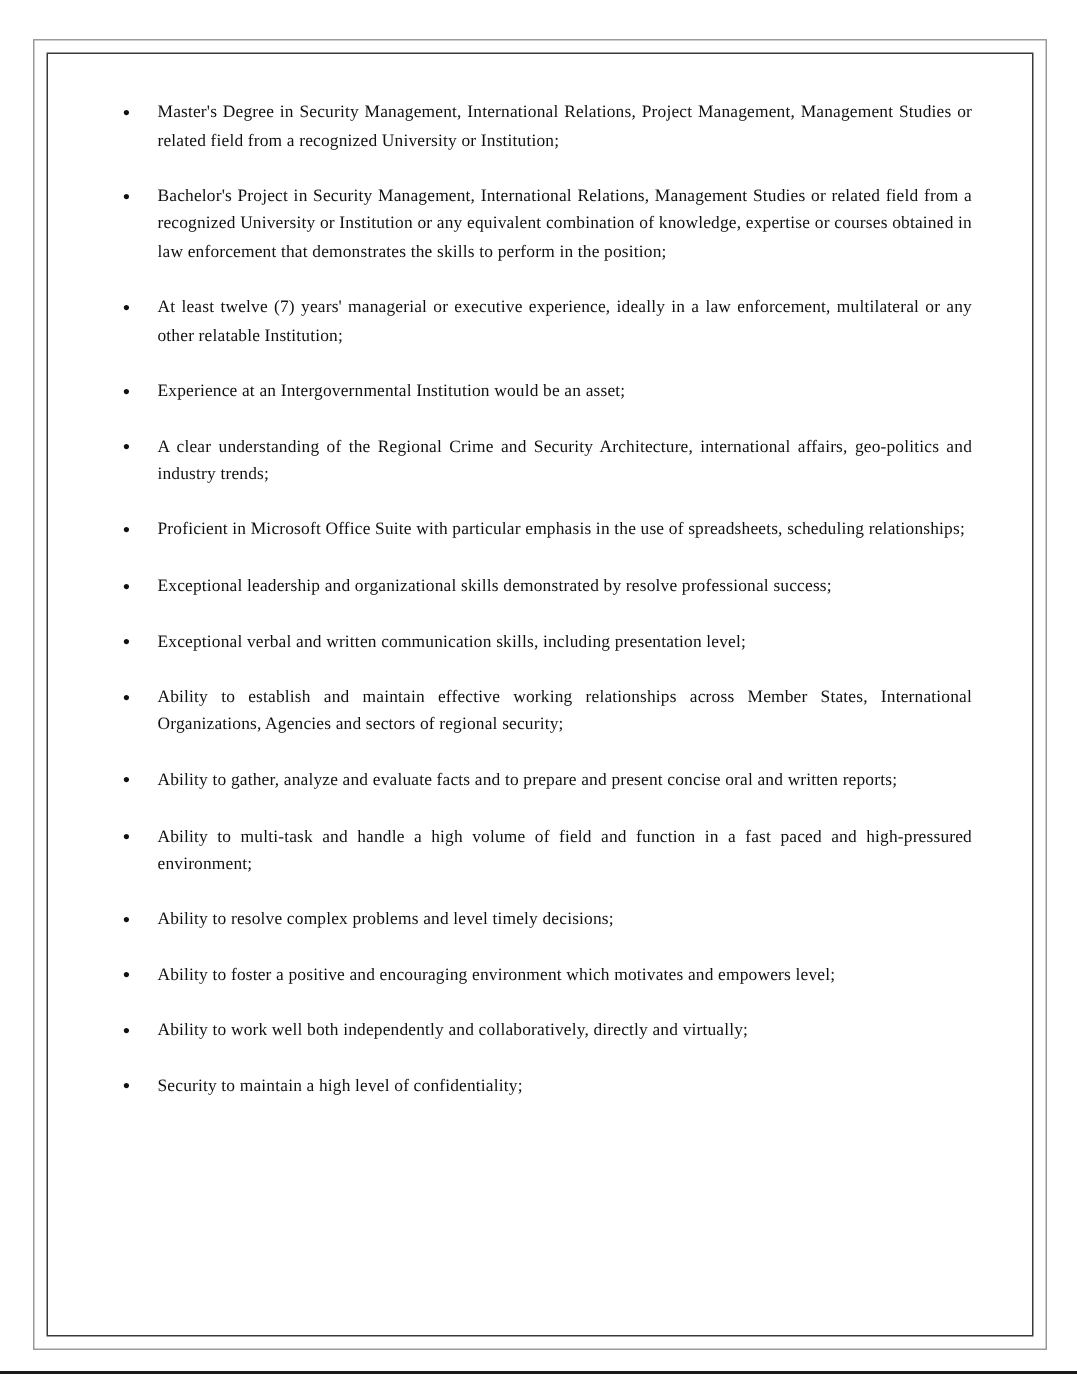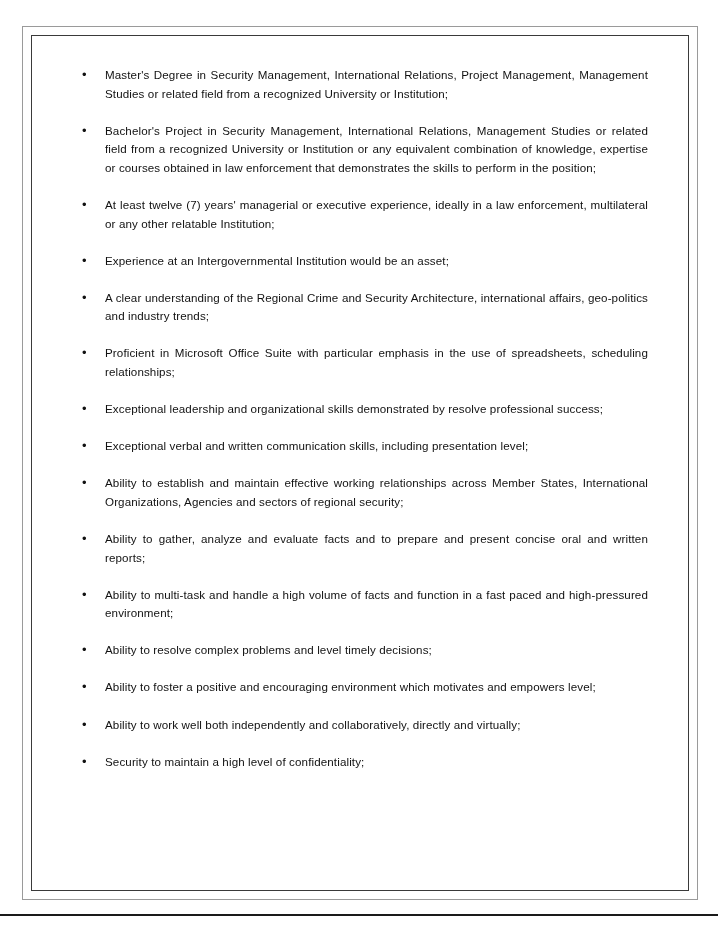--- a/index.html
+++ b/index.html
@@ -65,20 +65,21 @@
   ul.req-list li .bullet {
     position: absolute;
     left: 4px;
     top: 0px;
     font-size: 13px;
     line-height: 18.6px;
     color: #111111;
   }
   ul.req-list li .txt {
     display: block;
+    font-family: Liberation Serif, serif;
   }
   .footer-rule {
     position: absolute;
     left: 0;
     bottom: 17px;
     width: 718px;
     height: 2px;
     background: #1a1a1a;
   }
 </style>
@@ -125,21 +126,21 @@
             <li>
               <span class="bullet">•</span>
               <span class="txt">Ability to establish and maintain effective working relationships across Member States, International Organizations, Agencies and sectors of regional security;</span>
             </li>
             <li>
               <span class="bullet">•</span>
               <span class="txt">Ability to gather, analyze and evaluate facts and to prepare and present concise oral and written reports;</span>
             </li>
             <li>
               <span class="bullet">•</span>
-              <span class="txt">Ability to multi-task and handle a high volume of facts and function in a fast paced and high-pressured environment;</span>
+              <span class="txt">Ability to multi-task and handle a high volume of field and function in a fast paced and high-pressured environment;</span>
             </li>
             <li>
               <span class="bullet">•</span>
               <span class="txt">Ability to resolve complex problems and level timely decisions;</span>
             </li>
             <li>
               <span class="bullet">•</span>
               <span class="txt">Ability to foster a positive and encouraging environment which motivates and empowers level;</span>
             </li>
             <li>

